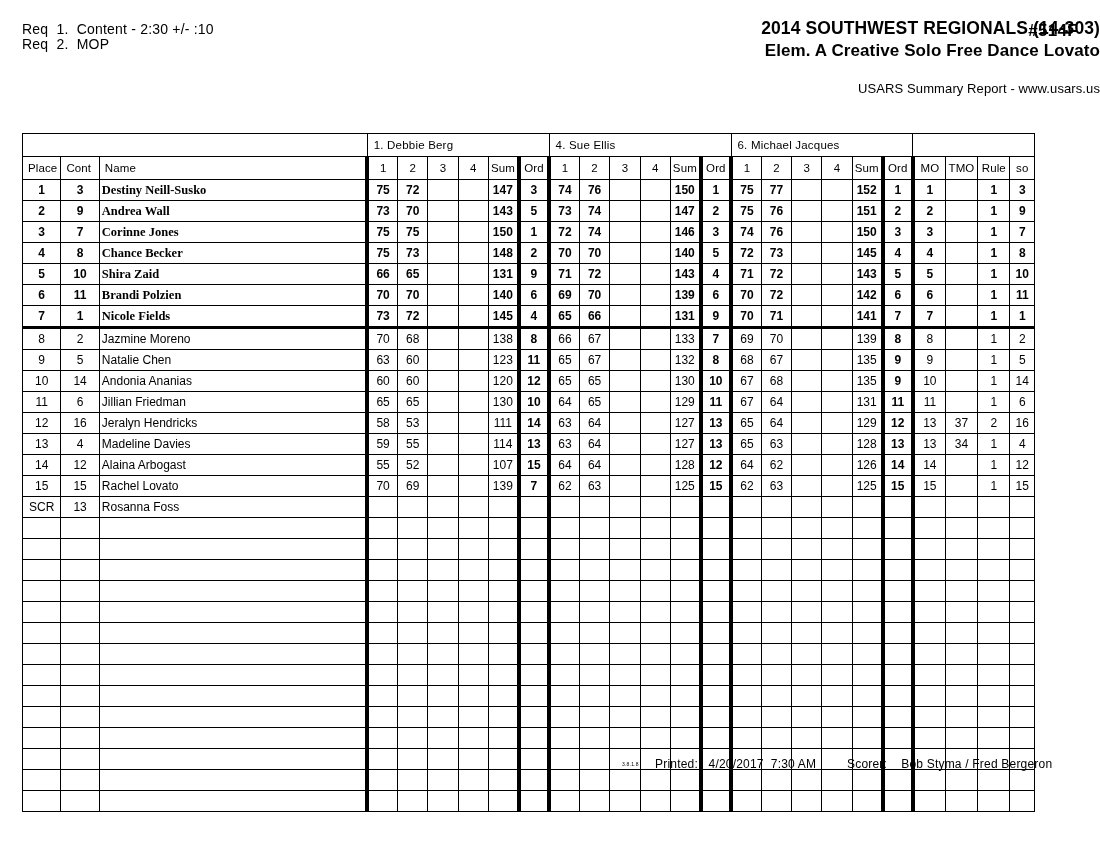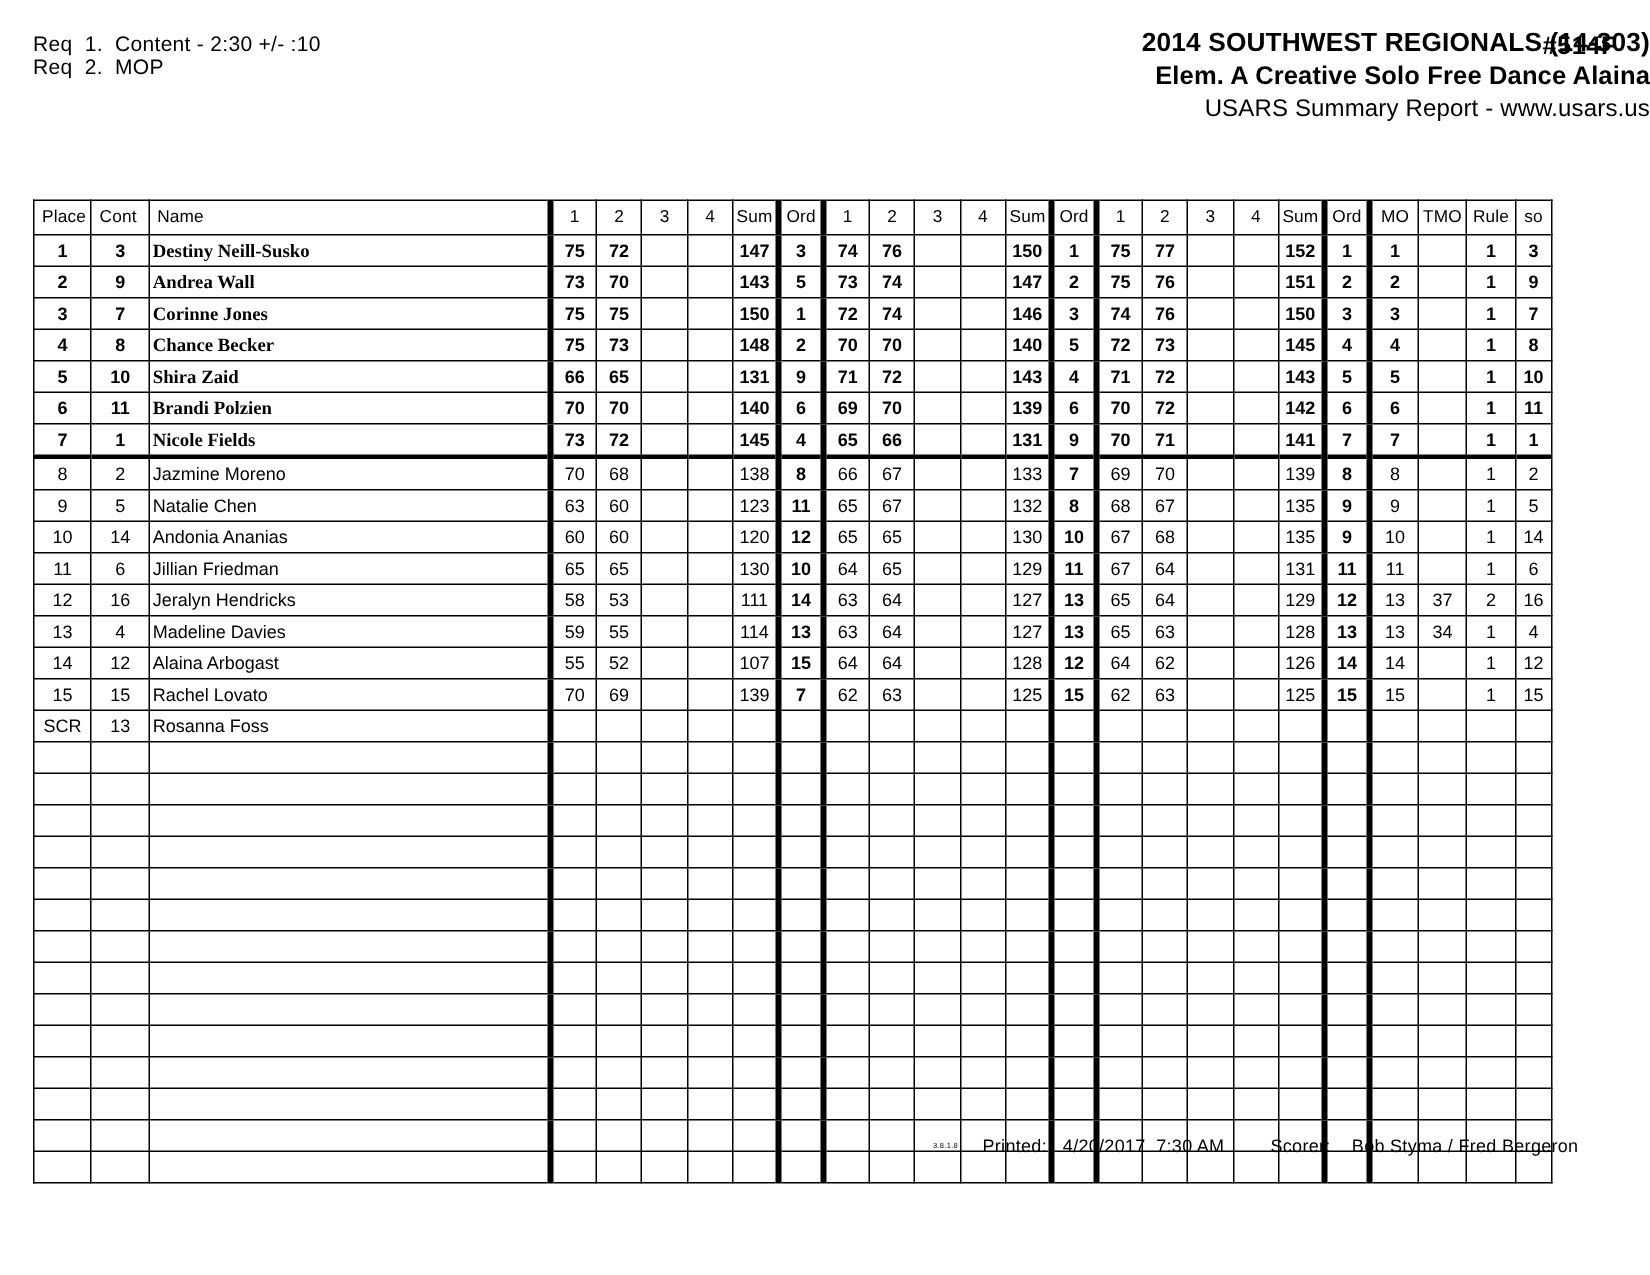--- a/index.html
+++ b/index.html
@@ -50,23 +50,24 @@
     line-height: 19px;
     letter-spacing: 0.1px;
   }
   #division-title {
     font-size: 17px;
     font-weight: bold;
     line-height: 23px;
     letter-spacing: 0.1px;
   }
   #report-line {
-    font-size: 16px;
+    font-size: 13px;
     line-height: 21px;
     letter-spacing: 0.1px;
+    margin-top: 16px;
   }
   #sheet-code {
     position: absolute;
     right: 22px;
     top: 21px;
     font-size: 17px;
     font-weight: bold;
     letter-spacing: 0.3px;
     margin-left: 48px;
   }
@@ -176,21 +177,21 @@
 <body>
 
 <div id="header">
   <div id="reqs">
     <div>Req  1.  Content - 2:30 +/- :10</div>
     <div>Req  2.  MOP</div>
   </div>
 
   <div id="titles">
     <div id="event-title">2014 SOUTHWEST REGIONALS (14-303)</div>
-    <div id="division-title">Elem. A Creative Solo Free Dance Alaina</div>
+    <div id="division-title">Elem. A Creative Solo Free Dance Lovato</div>
     <div id="report-line">USARS Summary Report - www.usars.us</div>
   </div>
 
   <div id="sheet-code">#514F</div>
 </div>
 
 <div id="sheet">
   <table class="grid">
     <colgroup>
       <col style="width:38px">
@@ -213,20 +214,27 @@
         <col style="width:30px">
         <col style="width:30px">
         <col style="width:30px">
         <col style="width:30px">
       <col style="width:32px">
         <col style="width:32px">
         <col style="width:32px">
         <col style="width:24px">
     </colgroup>
     <tbody id="tbody">
+        <tr class="judgeband">
+          <td class="jb-void" colspan="3"></td>
+          <td class="jb-name" colspan="6">1.  Debbie Berg</td>
+          <td class="jb-name" colspan="6">4.  Sue Ellis</td>
+          <td class="jb-name" colspan="6">6.  Michael Jacques</td>
+          <td class="jb-void" colspan="4"></td>
+        </tr>
         <tr class="colhead">
           <td class="lbl-left">Place</td>
           <td class="lbl-left">Cont</td>
           <td class="lbl-left">Name</td>
           <td class="c thickL">1</td>
           <td class="c">2</td>
           <td class="c">3</td>
           <td class="c">4</td>
           <td class="c">Sum</td>
           <td class="c thickL thickR">Ord</td>

